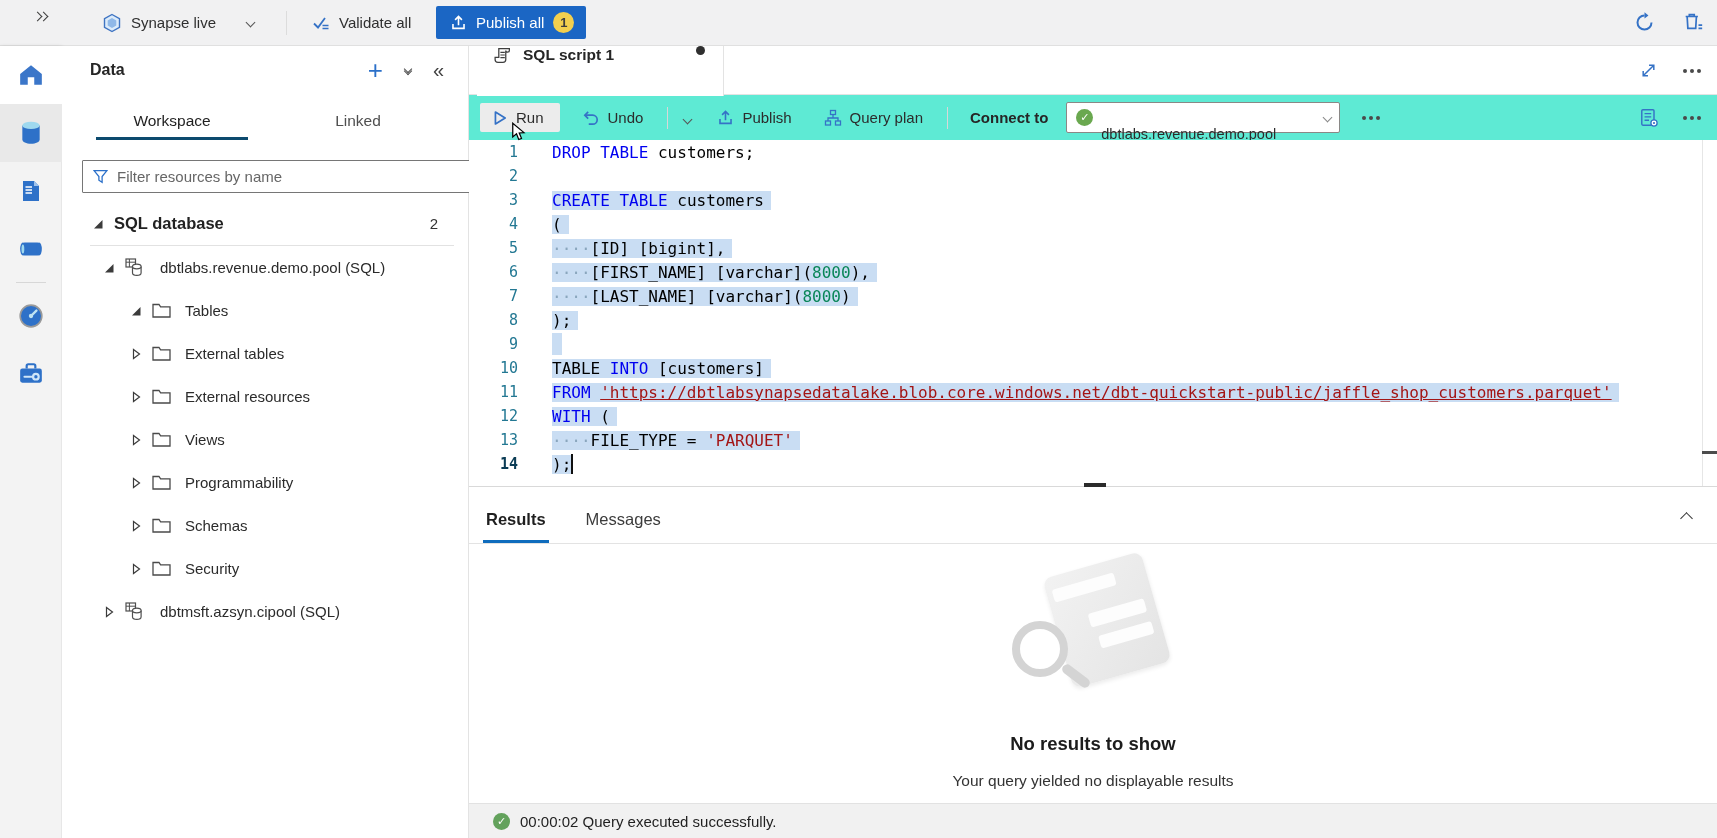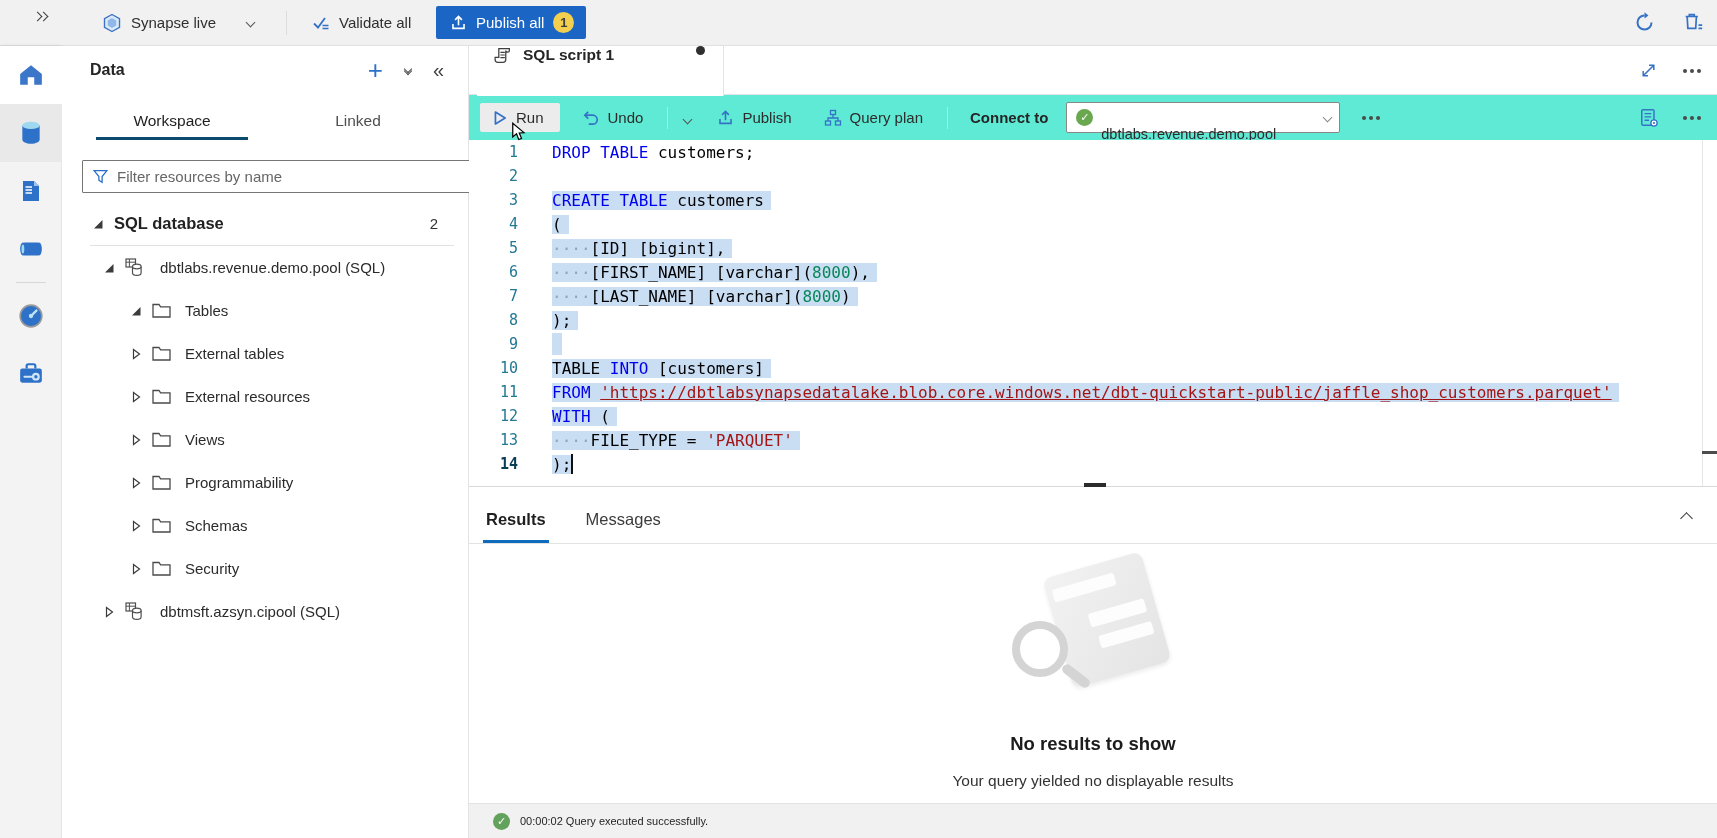--- a/index.html
+++ b/index.html
@@ -148,21 +148,21 @@
   .illus-lens { position:absolute; left:14px; top:66px; width:56px; height:56px; border-radius:50%;
     border:8px solid #d4d4d4; background:rgba(255,255,255,.75); }
   .illus-handle { position:absolute; left:62px; top:116px; width:32px; height:10px; border-radius:5px;
     background:#d4d4d4; transform:rotate(37deg); }
   .empty-title { margin-top:28px; font-size:18.5px; font-weight:700; color:#1c1c1c; }
   .empty-sub { margin-top:17px; font-size:15.5px; color:#333; }
 
   
   .statusbar { position:absolute; bottom:0; left:0; right:0; height:35px; background:#f1f1f1;
     border-top:1px solid #e2e2e2; display:flex; align-items:center; padding-left:24px; gap:10px; }
-  .status-text { font-size:11px; color:#1f1f1f; }
+  .status-text { font-size:15px; color:#1f1f1f; }
 </style>
 </head>
 <body>
 
 <div class="stage">
 
   <div class="topbar">
     <div class="dbl-chev">
         <span class="chev"></span>
         <span class="chev"></span>

